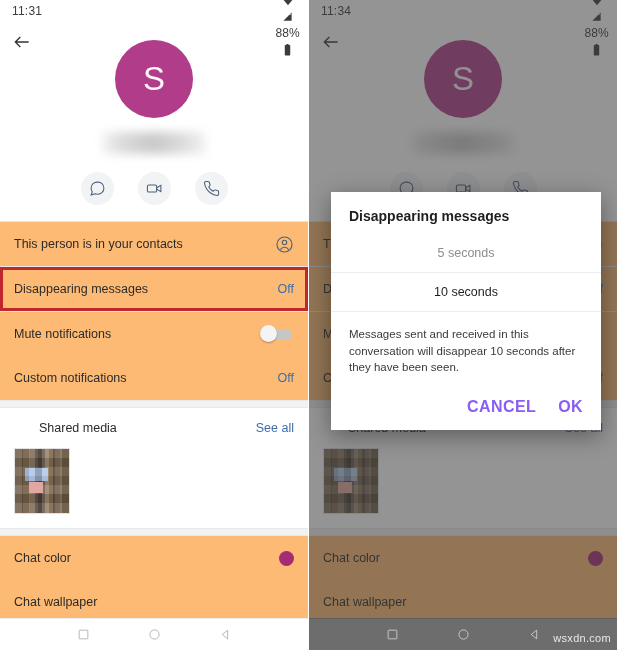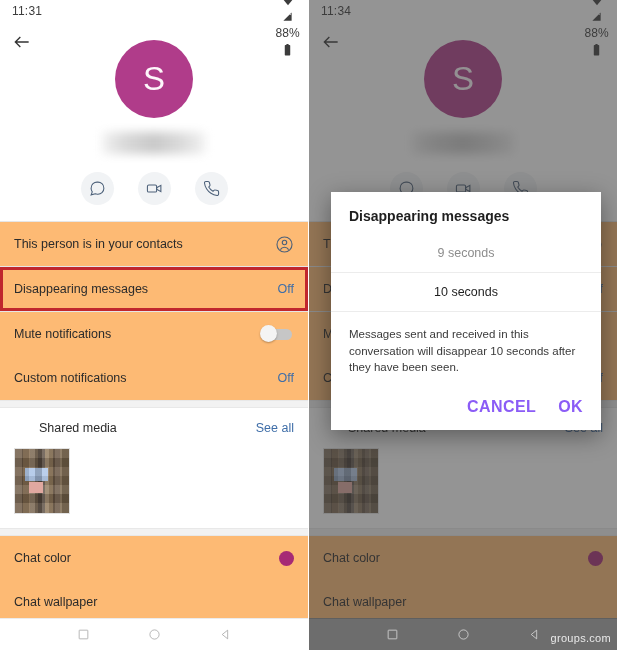--- a/index.html
+++ b/index.html
@@ -416,21 +416,21 @@
     <div class="gap"></div>
 
     <div class="footer-note">
       <span>No groups in common</span>
     </div>
 
     <div class="scrim"></div>
 
     <div class="dialog">
       <div class="dialog-title">Disappearing messages</div>
-      <div class="opt dim">9 seconds</div>
+      <div class="opt dim">5 seconds</div>
       <div class="opt-sep"></div>
       <div class="opt sel">10 seconds</div>
       <div class="opt-sep"></div>
       <div class="dialog-desc">Messages sent and received in this conversation will disappear 10 seconds after they have been seen.</div>
       <div class="dialog-actions">
         <span class="btn">CANCEL</span>
         <span class="btn">OK</span>
       </div>
     </div>
 
@@ -439,16 +439,16 @@
           <rect x="4" y="4" width="16" height="16" rx="1"></rect>
         </svg>
       <svg width="13" height="13" viewBox="0 0 24 24">
           <circle cx="12" cy="12" r="8.5"></circle>
         </svg>
       <svg width="13" height="13" viewBox="0 0 24 24">
           <path d="M16 4 L6 12 L16 20 Z"></path>
         </svg>
     </div>
 
-    <div class="watermark">groups.com</div>
+    <div class="watermark">wsxdn.com</div>
   </div>
 
 </div>
 
 </body></html>

